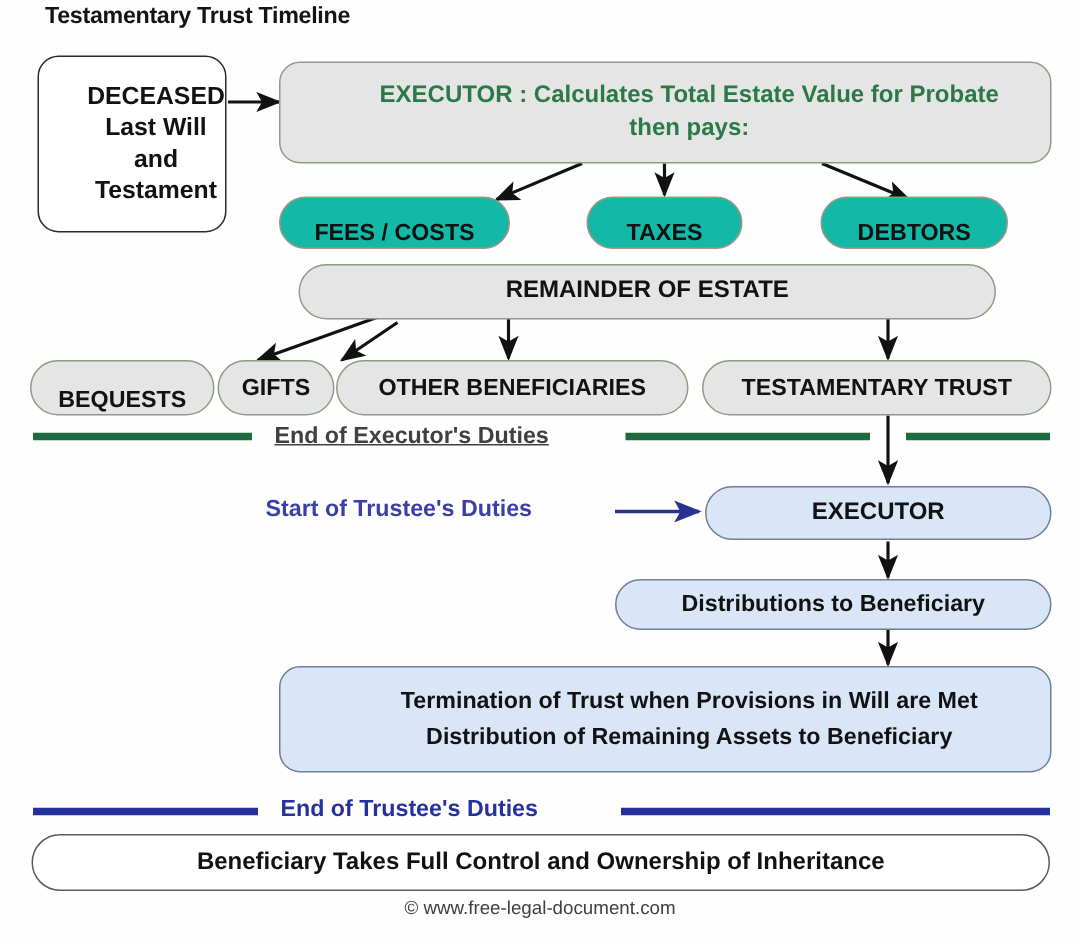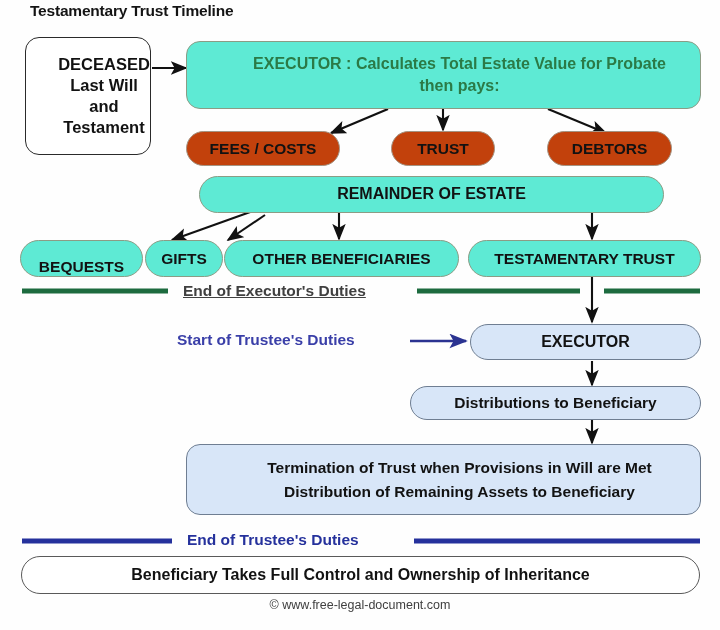--- a/index.html
+++ b/index.html
@@ -43,22 +43,22 @@
     border-radius: 14px;
     padding-left: 32px;
   }
   .pill {
     border: 1.6px solid #6a6a6a;
     border-radius: 999px;
   }
 
   
   .fill-white  { background: #ffffff; border-color: #2a2a2a; }
-  .fill-green  { background: #5eead4; border-color: #8c9c85; }
-  .fill-peach  { background: #c2410c; border-color: #a49483; }
+  .fill-green  { background: #e5e5e5; border-color: #8c9c85; }
+  .fill-peach  { background: #14b8a6; border-color: #a49483; align-items: flex-end; }
   .fill-blue   { background: #d8e6f8; border-color: #6f7e92; }
   .fill-plain  { background: #ffffff; border-color: #5a5a5a; }
 
   .title {
     position: absolute;
     left: 30px;
     top: 2px;
     font-size: 15.5px;
     font-weight: bold;
     color: #141414;
@@ -164,21 +164,21 @@
   <div class="node rounded-rect fill-green t-executor" style="left:186px; top:41px; width:515px; height:68px; flex-direction:column; gap:3px;">
     <span>EXECUTOR : Calculates Total Estate Value for Probate</span>
     <span>then pays:</span>
   </div>
 
   <div class="node pill fill-peach t-small-caps" style="left:186px; top:131px; width:154px; height:35px;">
     <span>FEES / COSTS</span>
   </div>
 
   <div class="node pill fill-peach t-small-caps" style="left:391px; top:131px; width:104px; height:35px;">
-    <span>TRUST</span>
+    <span>TAXES</span>
   </div>
 
   <div class="node pill fill-peach t-small-caps" style="left:547px; top:131px; width:125px; height:35px;">
     <span>DEBTORS</span>
   </div>
 
   <div class="node pill fill-green t-remainder" style="left:199px; top:176px; width:465px; height:37px;">
     <span>REMAINDER OF ESTATE</span>
   </div>
 

